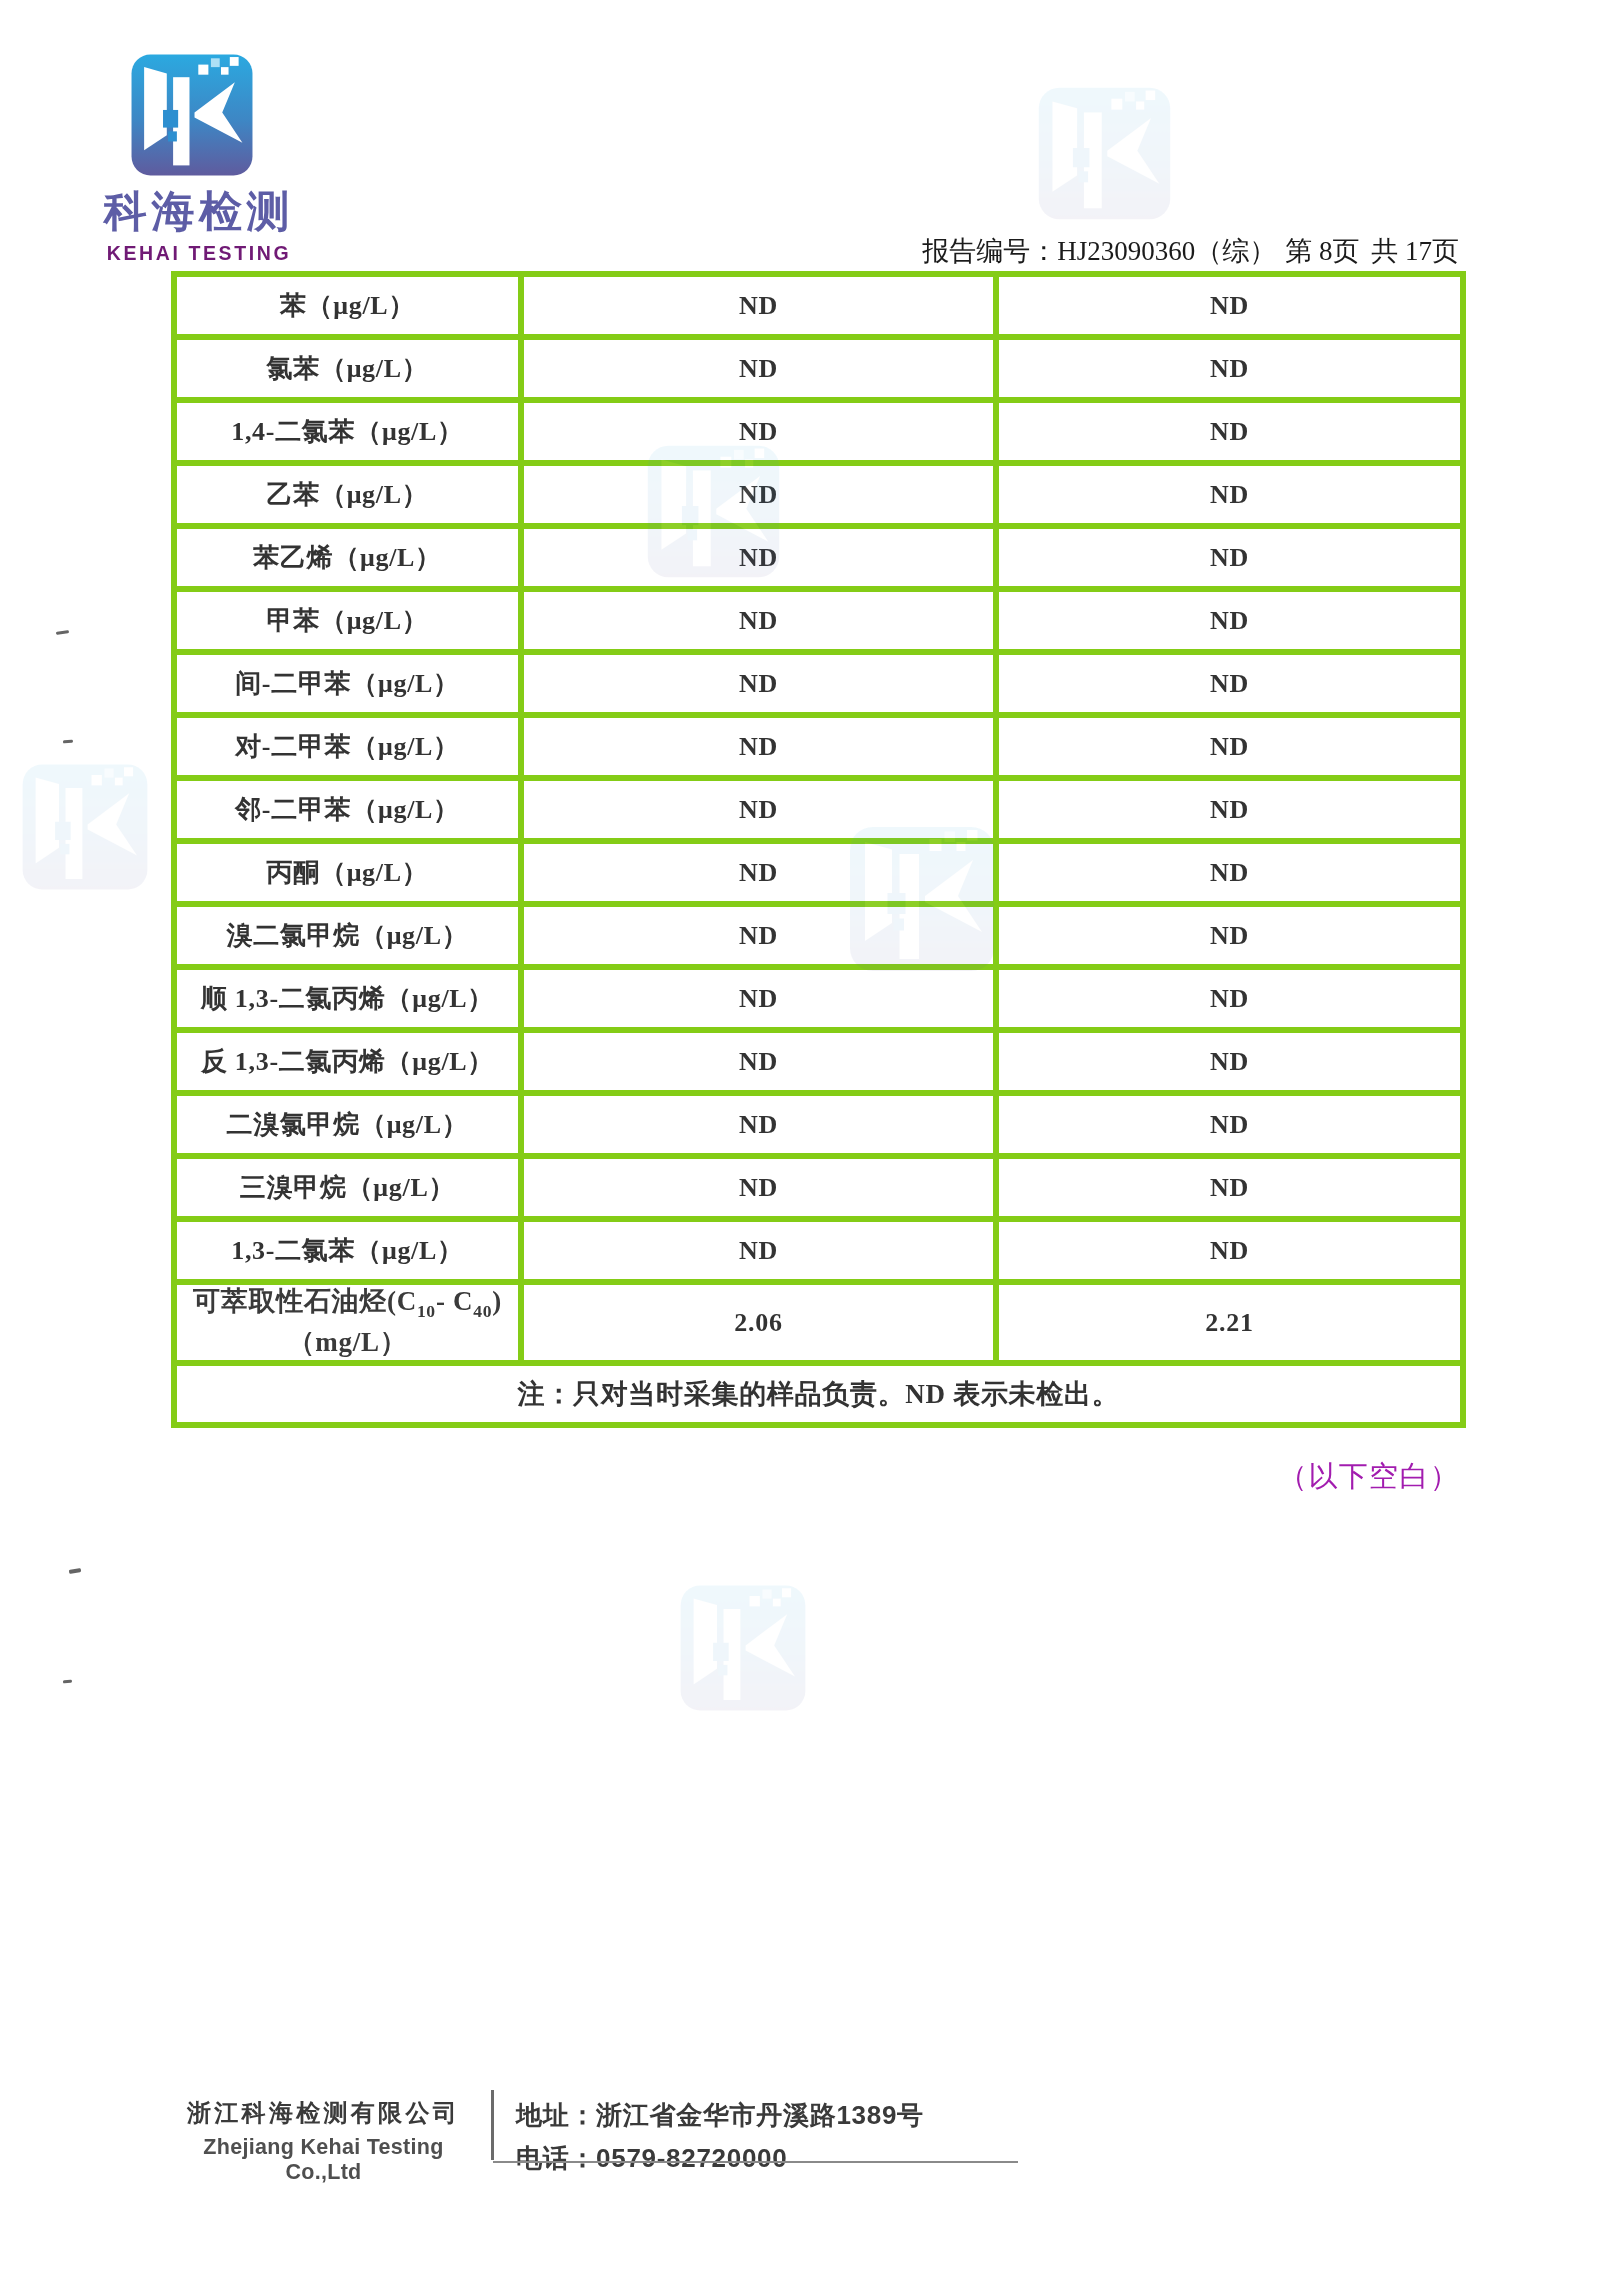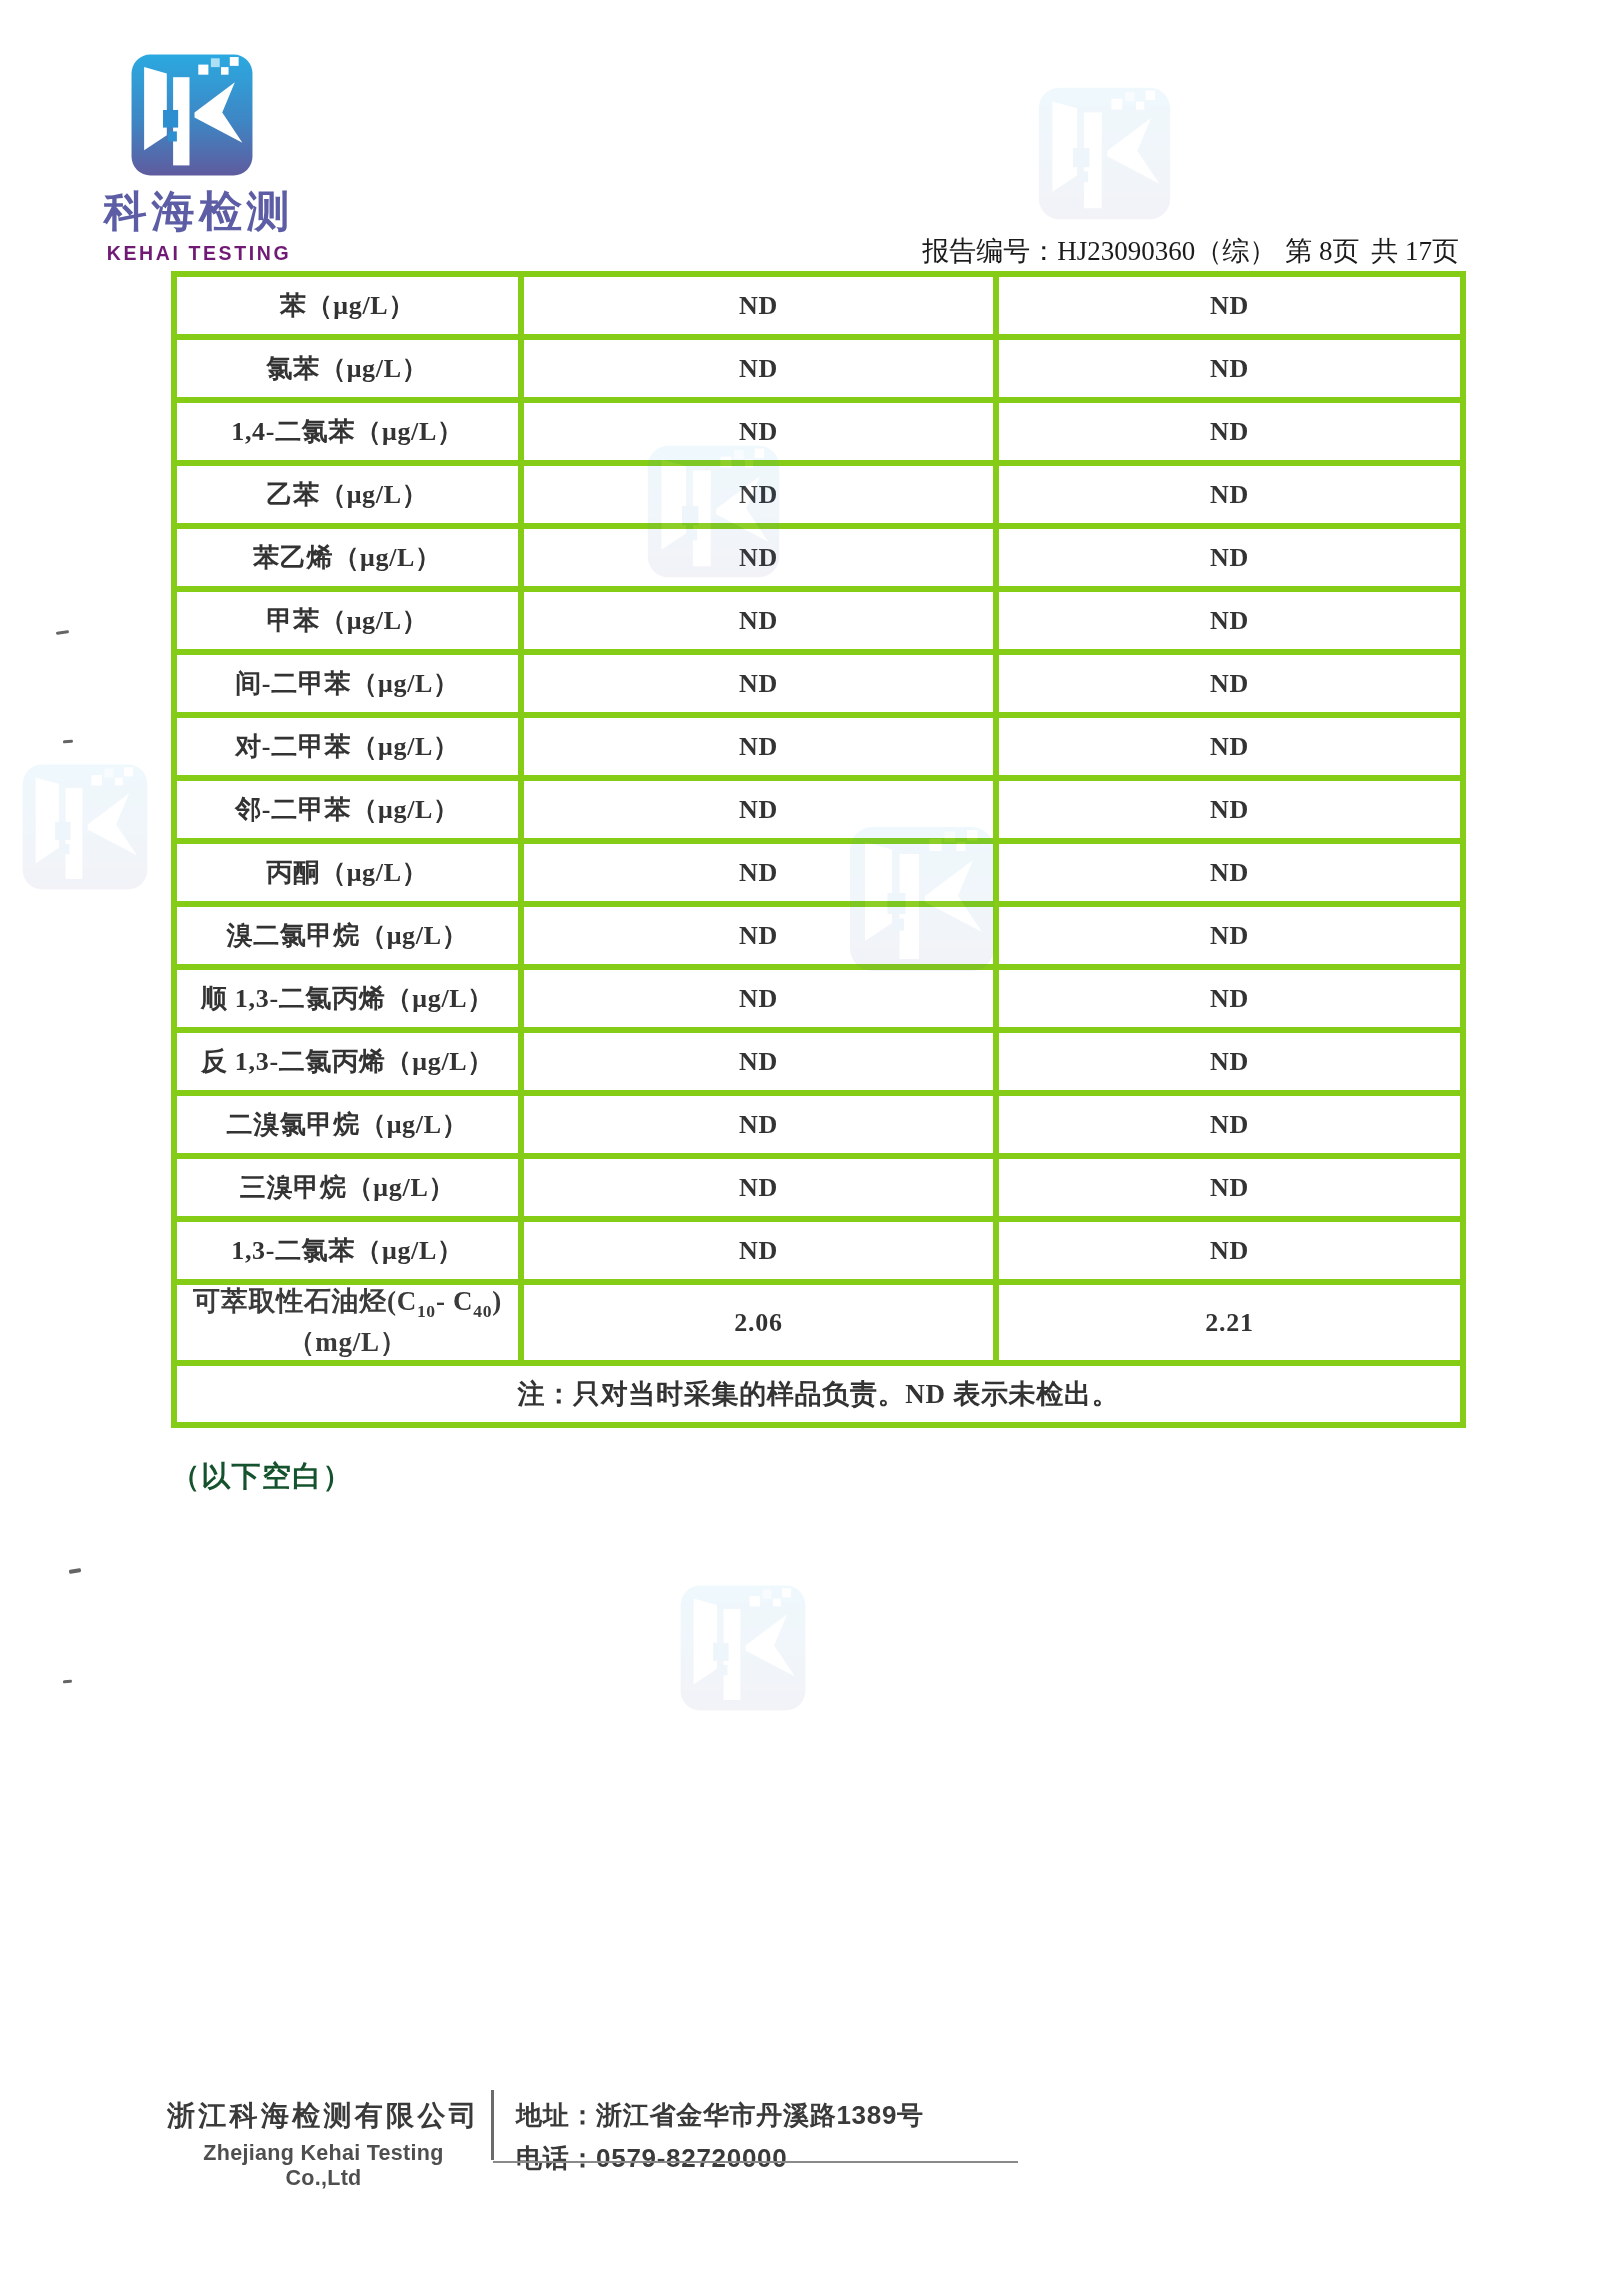--- a/index.html
+++ b/index.html
@@ -55,29 +55,29 @@
   .petro-l2{font-size:27px;font-weight:bold;color:#3a3a3a;margin-top:2.6px;}
   tr.note-row{height:62px;}
   td.note{
     text-align:left;padding-left:14.3px;
     font-size:27px;font-weight:bold;color:#242424;letter-spacing:0.7px;
   }
 
   
   .blank-note{
     position:absolute;left:171px;top:1457px;width:1289px;
-    text-align:left;font-size:29px;font-weight:bold;color:#14532d;letter-spacing:1.3px;
+    text-align:right;font-size:29px;font-weight:normal;color:#a21caf;letter-spacing:1.3px;
   }
 
   
   .footer-left{
     position:absolute;left:163px;top:2097px;width:321px;text-align:center;
     font-family:"Liberation Sans","DejaVu Sans",sans-serif;
   }
-  .company-cn{font-size:28px;font-weight:bold;color:#3a3a3a;letter-spacing:3.3px;}
+  .company-cn{font-size:24px;font-weight:bold;color:#3a3a3a;letter-spacing:3.3px;}
   .company-en{margin-top:5.9px;font-size:21.5px;font-weight:bold;color:#4f4f4f;letter-spacing:0.3px;}
   .footer-divider{position:absolute;left:491px;top:2090px;width:2.6px;height:70px;background:#6b6b6b;}
   .footer-right{
     position:absolute;left:516px;top:2098px;
     font-family:"Liberation Sans","DejaVu Sans",sans-serif;
     font-size:26px;font-weight:bold;color:#3a3a3a;letter-spacing:0.7px;
   }
   .footer-right .line2{margin-top:7.8px;}
   .footer-underline{position:absolute;left:493px;top:2161px;width:525px;height:2px;background:#8a8a8a;}
 

